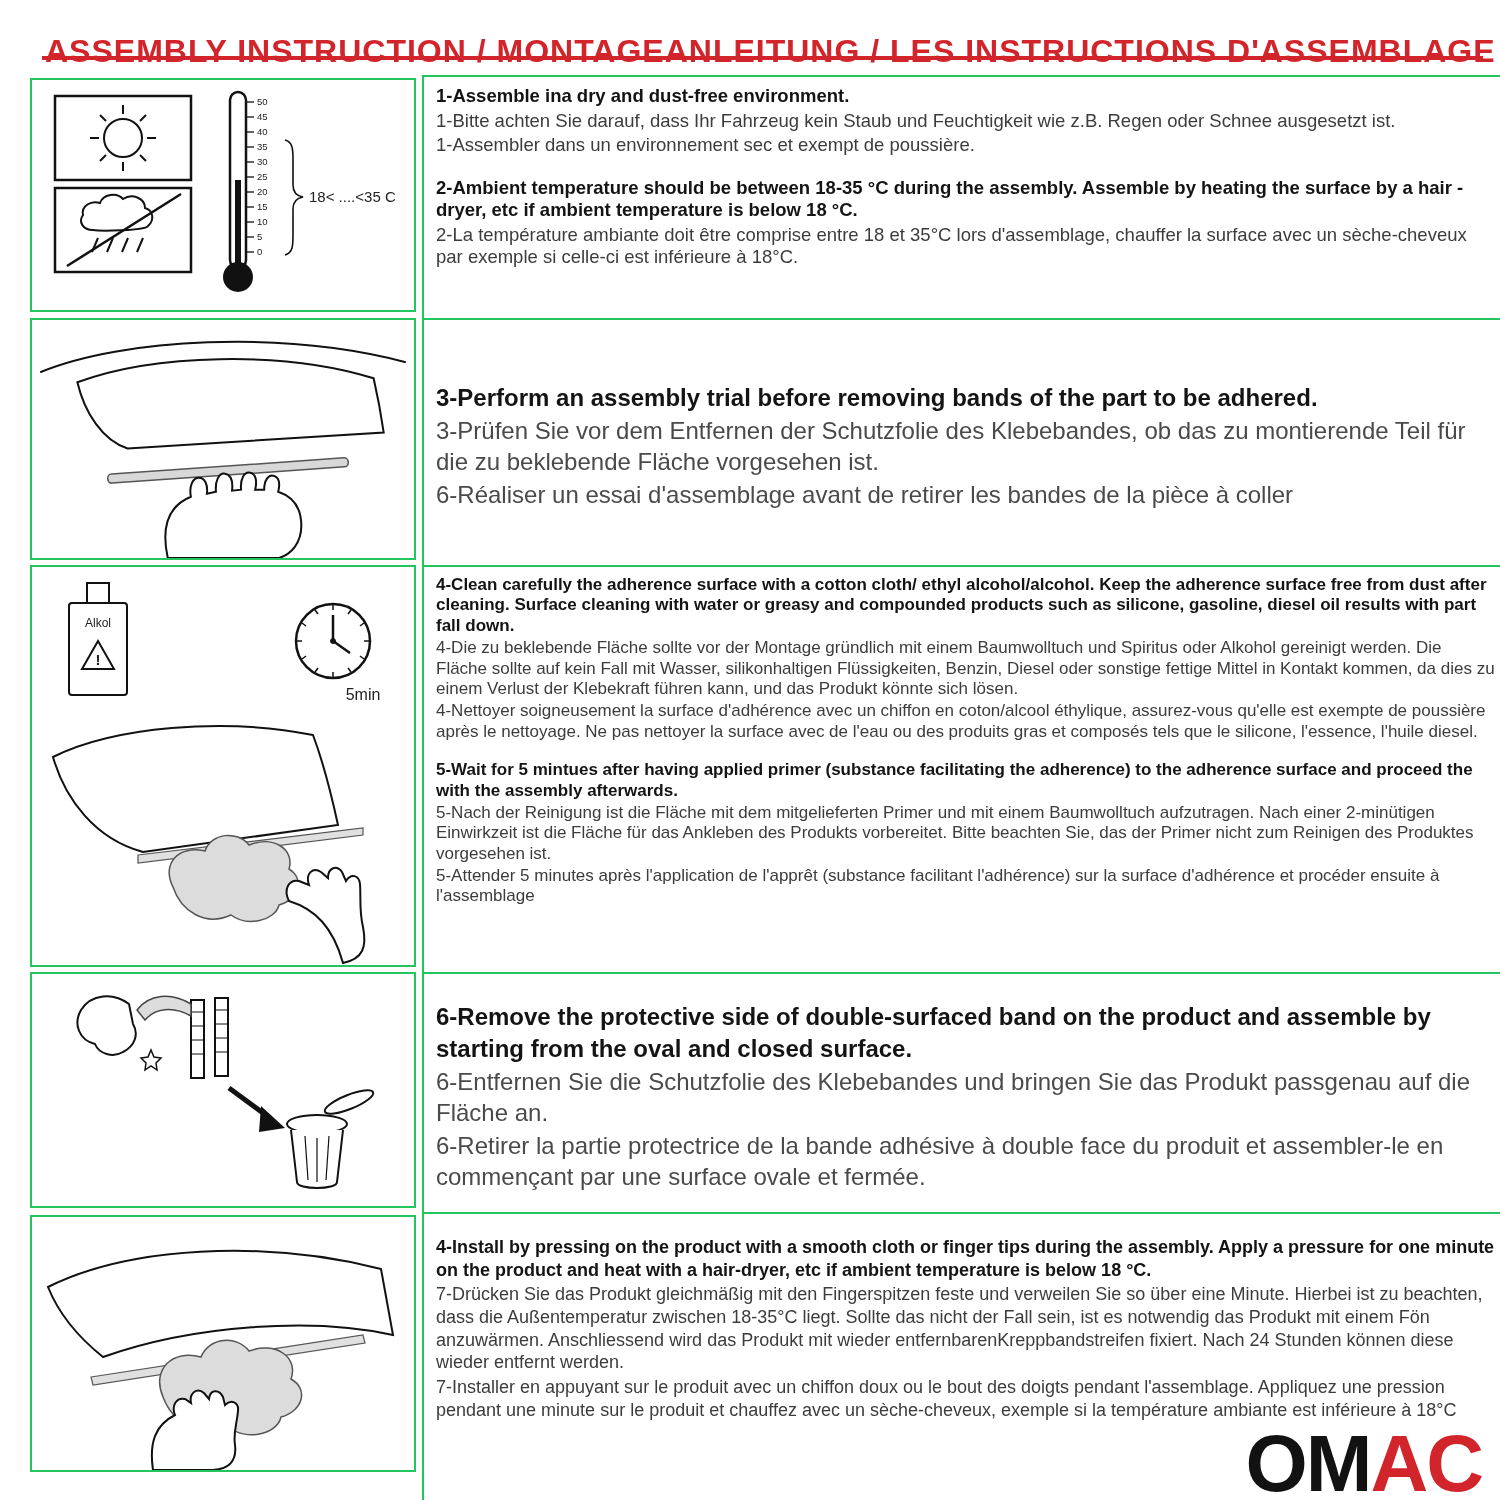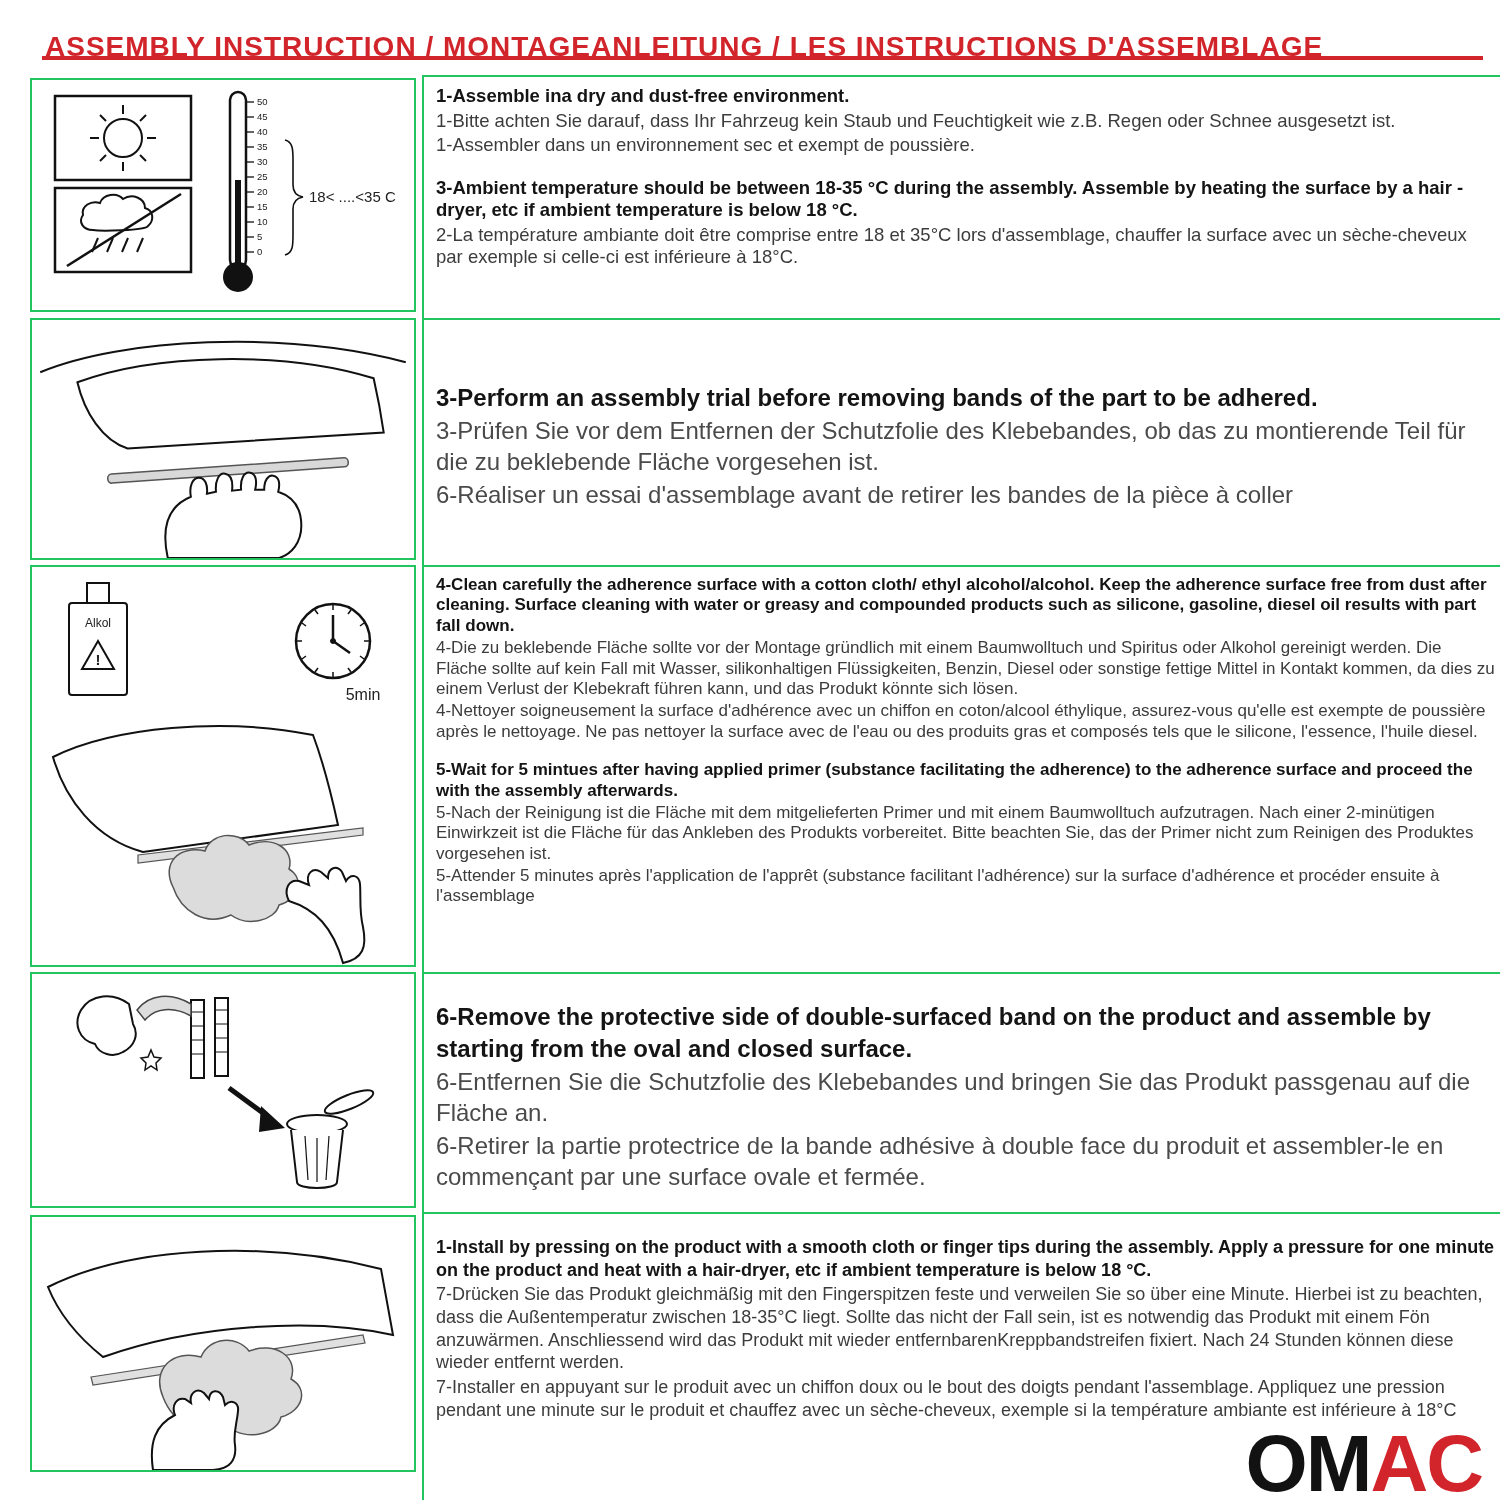--- a/index.html
+++ b/index.html
@@ -1,21 +1,21 @@
 <!DOCTYPE html>
 <html><head>
 <meta charset="utf-8">
 <style>
   html,body{margin:0;padding:0}
   body{
     width:1500px;height:1500px;position:relative;background:#fff;
     font-family:"Liberation Sans",sans-serif;color:#3c3c3c;overflow:hidden;
   }
   .page-title{
-    position:absolute;left:45px;top:12px;font-size:28px;font-weight:bold;
+    position:absolute;left:45px;top:12px;font-size:32px;font-weight:bold;
     color:#d2252b;white-space:nowrap;letter-spacing:1px;
   }
   .title-rule{position:absolute;left:42px;top:56px;width:1441px;height:4px;background:#d2252b}
   .box{position:absolute;border:2px solid #22c55e;background:#fff;overflow:hidden}
   .ibox{left:30px;width:382px}
   .tbox{left:422px;width:1061px}
   .tbox p{margin:0 0 2px 0}
   .tbox p.b{font-weight:bold;color:#141414}
   .center{display:flex;flex-direction:column;justify-content:center}
   #i1{top:78px;height:230px}
@@ -101,21 +101,21 @@
       <path d="M252,60 C260,62 260,70 260,80 L260,105 C260,112 264,116 270,117 C264,118 260,122 260,129 L260,155 C260,165 260,173 252,175" fill="none" stroke="#111" stroke-width="1.6"></path>
       <text x="276" y="122" font-size="15" fill="#222">18&lt; ....&lt;35 C</text>
     </g>
   </svg>
 </div>
 
 <div class="box tbox" id="t1">
   <p class="b">1-Assemble ina dry and dust-free environment.</p>
   <p>1-Bitte achten Sie darauf, dass Ihr Fahrzeug kein Staub und Feuchtigkeit wie z.B. Regen oder Schnee ausgesetzt ist.</p>
   <p>1-Assembler dans un environnement sec et exempt de poussière.</p>
-  <p class="b mt">3-Ambient temperature should be between 18-35 °C  during the assembly. Assemble by heating the surface by a hair -dryer, etc if ambient temperature is below 18 °C.</p>
+  <p class="b mt">2-Ambient temperature should be between 18-35 °C  during the assembly. Assemble by heating the surface by a hair -dryer, etc if ambient temperature is below 18 °C.</p>
   <p>2-La température ambiante doit être comprise entre 18 et 35°C lors d'assemblage, chauffer la surface avec un sèche-cheveux par exemple si celle-ci est inférieure à 18°C.</p>
 </div>
 
 <div class="box ibox" id="i2">
   <svg viewBox="0 0 380 237">
     <g fill="none" stroke="#111" stroke-width="2">
       <path d="M8,52 C90,18 250,10 372,42"></path>
       <path d="M45,62 C120,34 250,30 340,58 C345,80 348,98 350,112 L95,128 C70,120 52,92 45,62 Z"></path>
     </g>
     <g transform="rotate(-4 200 150)">
@@ -226,20 +226,20 @@
     <g fill="none" stroke="#111" stroke-width="2">
       <path d="M15,70 C95,30 230,22 348,52 L360,118 C280,100 160,108 70,140 C45,120 25,95 15,70 Z"></path>
     </g>
     <polygon points="58,160 330,118 332,126 60,168" fill="#e0e0e0" stroke="#555" stroke-width="1.2"></polygon>
     <path d="M130,180 C118,152 140,132 168,140 C176,120 204,118 216,134 C242,124 266,140 258,162 C276,172 270,194 248,200 C244,218 212,224 196,210 C168,224 140,206 130,180 Z" fill="#dcdcdc" stroke="#555" stroke-width="1.5"></path>
     <path d="M120,253 C116,226 122,208 142,198 C138,188 144,180 152,182 L158,186 C156,176 164,170 171,176 L176,182 C177,172 186,172 190,180 L192,188 C198,182 206,185 205,194 C204,206 200,216 202,228 C204,244 196,252 180,253 Z" fill="#fff" stroke="#111" stroke-width="2"></path>
   </svg>
 </div>
 
 <div class="box tbox" id="t5">
-  <p class="b">1-Install by pressing on the product with a smooth cloth or finger tips during the assembly. Apply a pressure for one minute on the product and heat with a hair-dryer, etc if ambient temperature is below 18 °C.</p>
+  <p class="b">4-Install by pressing on the product with a smooth cloth or finger tips during the assembly. Apply a pressure for one minute on the product and heat with a hair-dryer, etc if ambient temperature is below 18 °C.</p>
   <p>7-Drücken Sie das Produkt gleichmäßig mit den Fingerspitzen feste und verweilen Sie so über eine Minute. Hierbei ist zu beachten, dass die Außentemperatur zwischen 18-35°C liegt. Sollte das nicht der Fall sein, ist es notwendig das Produkt mit einem Fön anzuwärmen. Anschliessend wird das Produkt mit wieder entfernbarenKreppbandstreifen fixiert. Nach 24 Stunden können diese wieder entfernt werden.</p>
   <p>7-Installer en appuyant sur le produit avec un chiffon doux ou le bout des doigts pendant l'assemblage. Appliquez une pression pendant une minute sur le produit et chauffez avec un sèche-cheveux, exemple si la température ambiante est inférieure à 18°C</p>
 </div>
 
 <div class="logo">
   <span class="lb">OM</span><span class="lr">AC</span>
 </div>
 
 </body></html>

